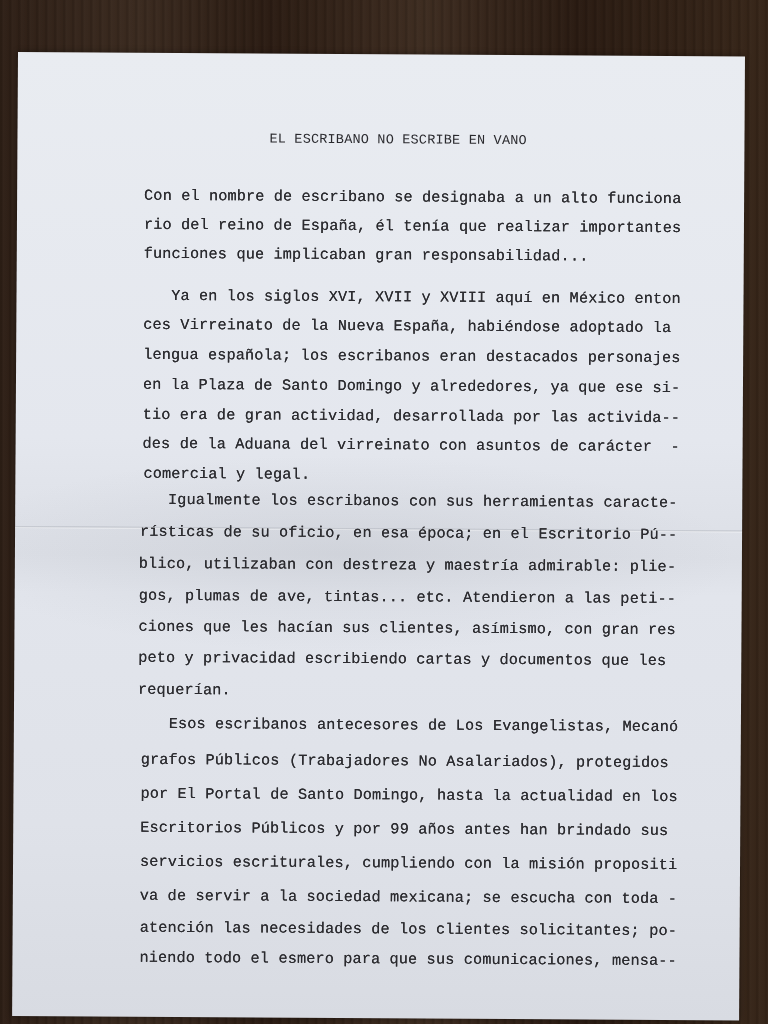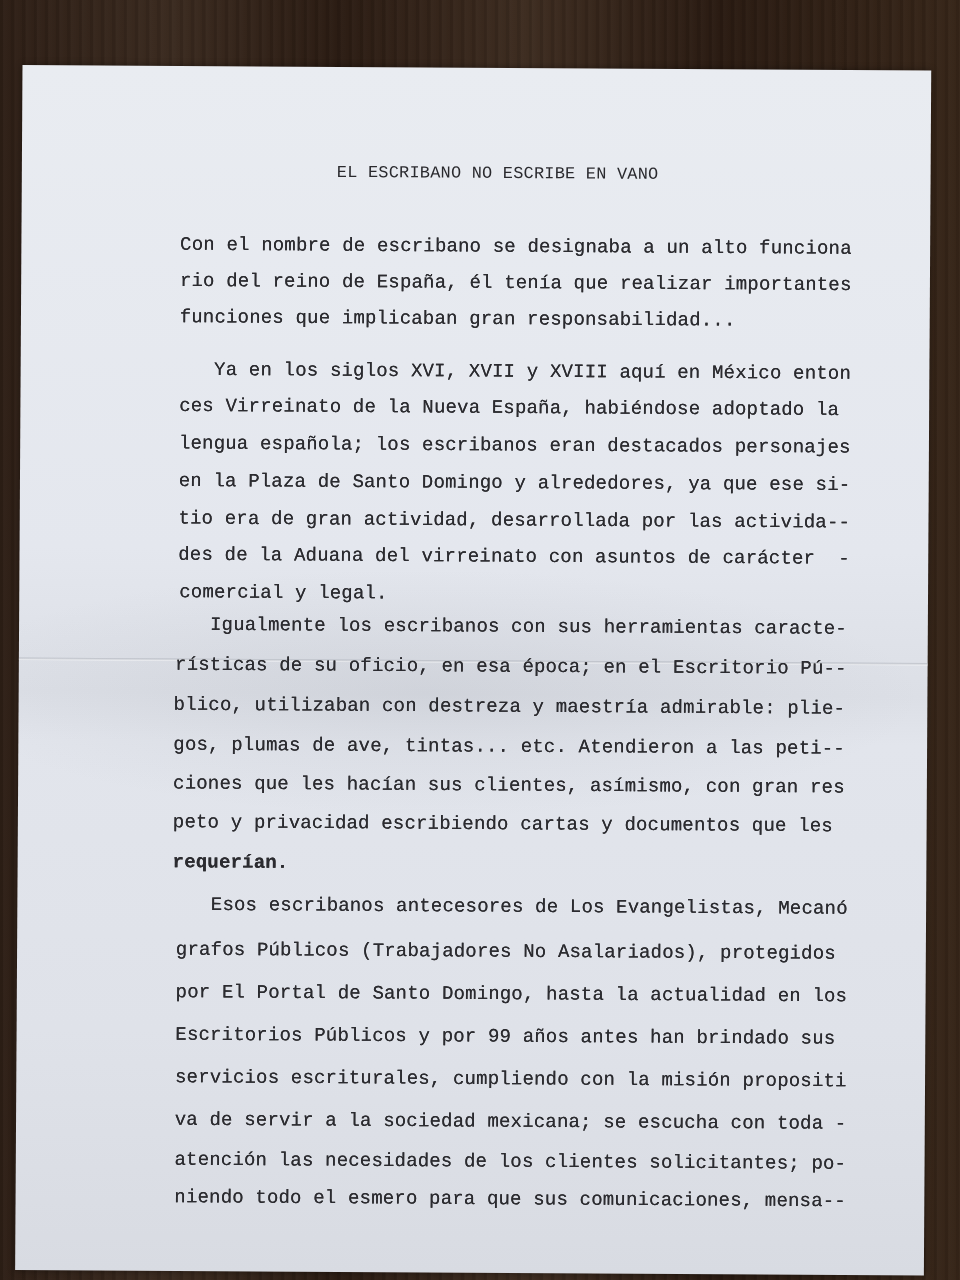--- a/index.html
+++ b/index.html
@@ -62,21 +62,21 @@
   <div class="line" style="left:127px; top:353px;">tio era de gran actividad, desarrollada por las activida--</div>
   <div class="line" style="left:127px; top:382px;">des de la Aduana del virreinato con asuntos de carácter  -</div>
   <div class="line" style="left:128px; top:412px;">comercial y legal.</div>
 
   <div class="line" style="left:125px; top:438px;">   Igualmente los escribanos con sus herramientas caracte-</div>
   <div class="line" style="left:125px; top:470px;">rísticas de su oficio, en esa época; en el Escritorio Pú--</div>
   <div class="line" style="left:124px; top:502px;">blico, utilizaban con destreza y maestría admirable: plie-</div>
   <div class="line" style="left:124px; top:534px;">gos, plumas de ave, tintas... etc. Atendieron a las peti--</div>
   <div class="line" style="left:124px; top:565px;">ciones que les hacían sus clientes, asímismo, con gran res</div>
   <div class="line" style="left:124px; top:596px;">peto y privacidad escribiendo cartas y documentos que les</div>
-  <div class="line" style="left:124px; top:628px;font-weight:bold;">requerían.</div>
+  <div class="line" style="left:124px; top:628px;">requerían.</div>
 
   <div class="line" style="left:127px; top:662px;">   Esos escribanos antecesores de Los Evangelistas, Mecanó</div>
   <div class="line" style="left:127px; top:698px;">grafos Públicos (Trabajadores No Asalariados), protegidos</div>
   <div class="line" style="left:127px; top:732px;">por El Portal de Santo Domingo, hasta la actualidad en los</div>
   <div class="line" style="left:127px; top:766px;">Escritorios Públicos y por 99 años antes han brindado sus</div>
   <div class="line" style="left:127px; top:800px;">servicios escriturales, cumpliendo con la misión propositi</div>
   <div class="line" style="left:127px; top:834px;">va de servir a la sociedad mexicana; se escucha con toda -</div>
   <div class="line" style="left:127px; top:866px;">atención las necesidades de los clientes solicitantes; po-</div>
   <div class="line" style="left:127px; top:896px;">niendo todo el esmero para que sus comunicaciones, mensa--</div>
 </div>

